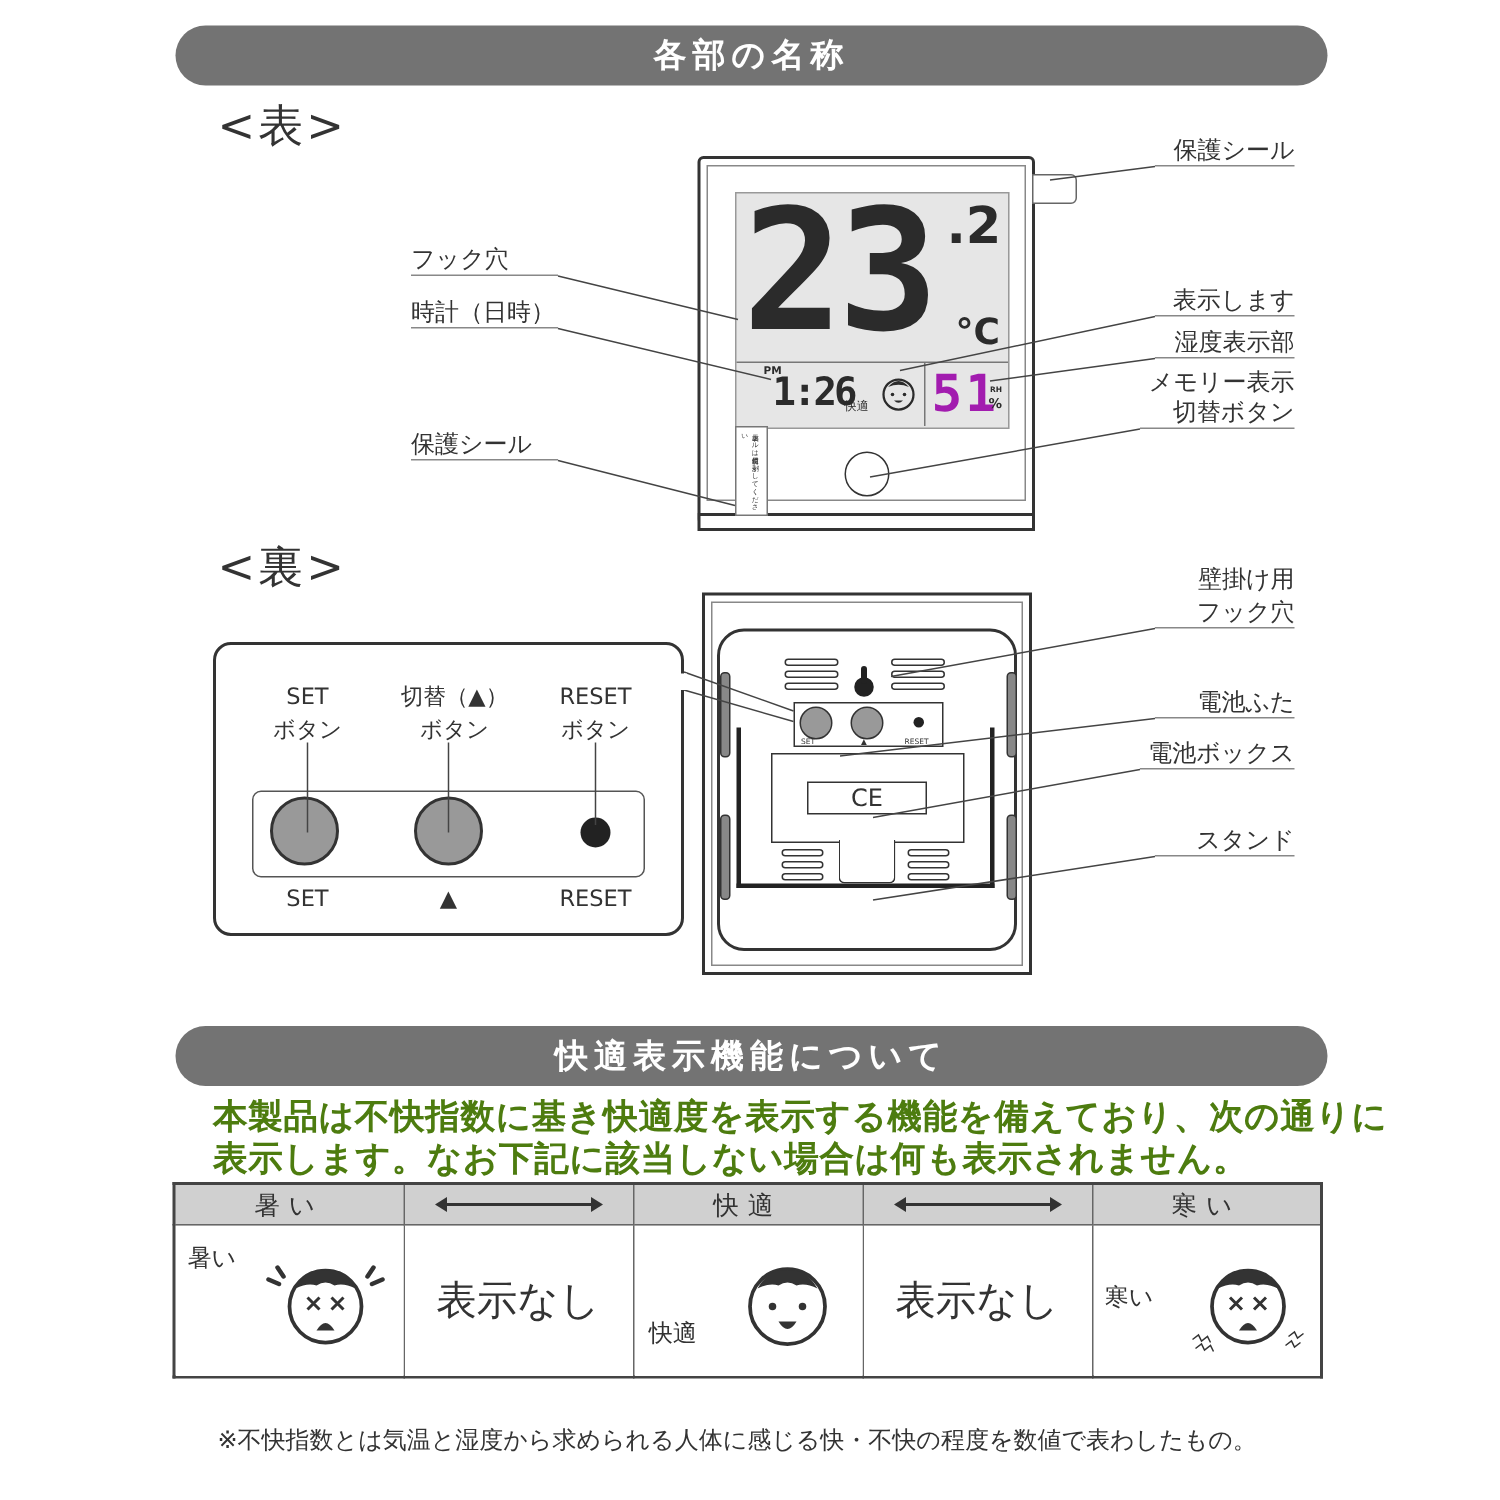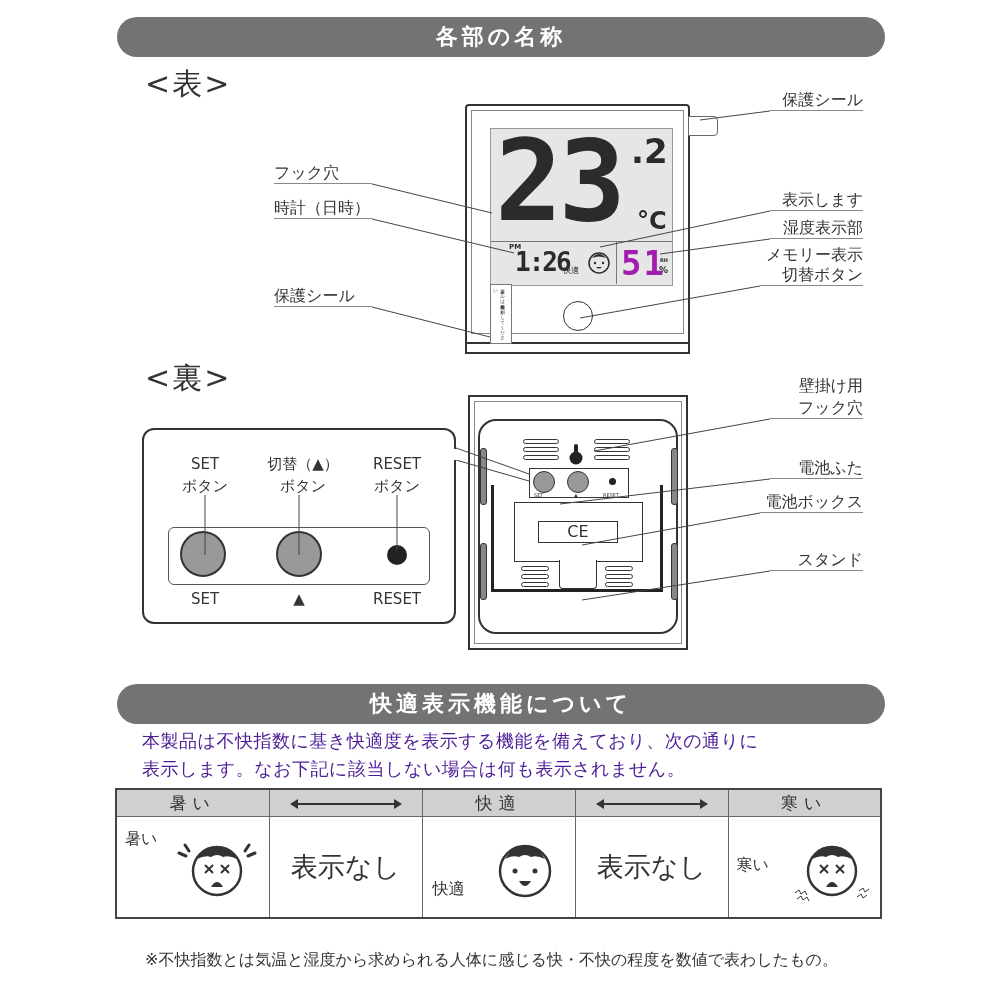--- a/index.html
+++ b/index.html
@@ -6,21 +6,21 @@
   body { width:1000px; height:1000px; position:relative; overflow:hidden;
          font-family:"DejaVu Sans", "Liberation Sans", sans-serif; color:#333; }
   .abs { position:absolute; }
   .banner { position:absolute; left:117px; width:768px; height:40px; background:#737373;
             border-radius:20px; color:#fff; font-weight:bold; font-size:22px;
             display:flex; align-items:center; justify-content:center; letter-spacing:4px; }
   .side-title { position:absolute; font-size:30px; color:#333; letter-spacing:2px; }
   .label { position:absolute; font-size:16px; color:#333; white-space:nowrap; line-height:20px; }
   .uline { border-bottom:1px solid #888; }
   svg.overlay { position:absolute; left:0; top:0; width:1000px; height:1000px; pointer-events:none; }
-  .para { position:absolute; left:142px; font-size:18px; color:#4c1d95; letter-spacing:0.5px; white-space:nowrap; }
+  .para { position:absolute; left:142px; font-size:23px; color:#4d7c0f; letter-spacing:0.5px; white-space:nowrap;font-weight:bold; }
   table.comfort { position:absolute; left:115px; top:788px; width:767px; border-collapse:collapse;
                   border:2px solid #444; table-layout:fixed; }
   table.comfort td { border:1px solid #666; text-align:center; padding:0; color:#333; }
   tr.head td { background:#d0d0d0; height:26px; font-size:17px; letter-spacing:6px; }
   tr.sub td { background:#ececec; height:24px; font-size:12.5px; }
   tr.body td { height:100px; position:relative; background:#fff; }
   .nodisp { font-size:27px; }
   .cell-lbl { position:absolute; font-size:16px; }
   .arrow { display:inline-block; position:relative; width:100px; height:2px; background:#333; vertical-align:middle; }
   .arrow:before, .arrow:after { content:""; position:absolute; top:-4px; border:5px solid transparent; }

